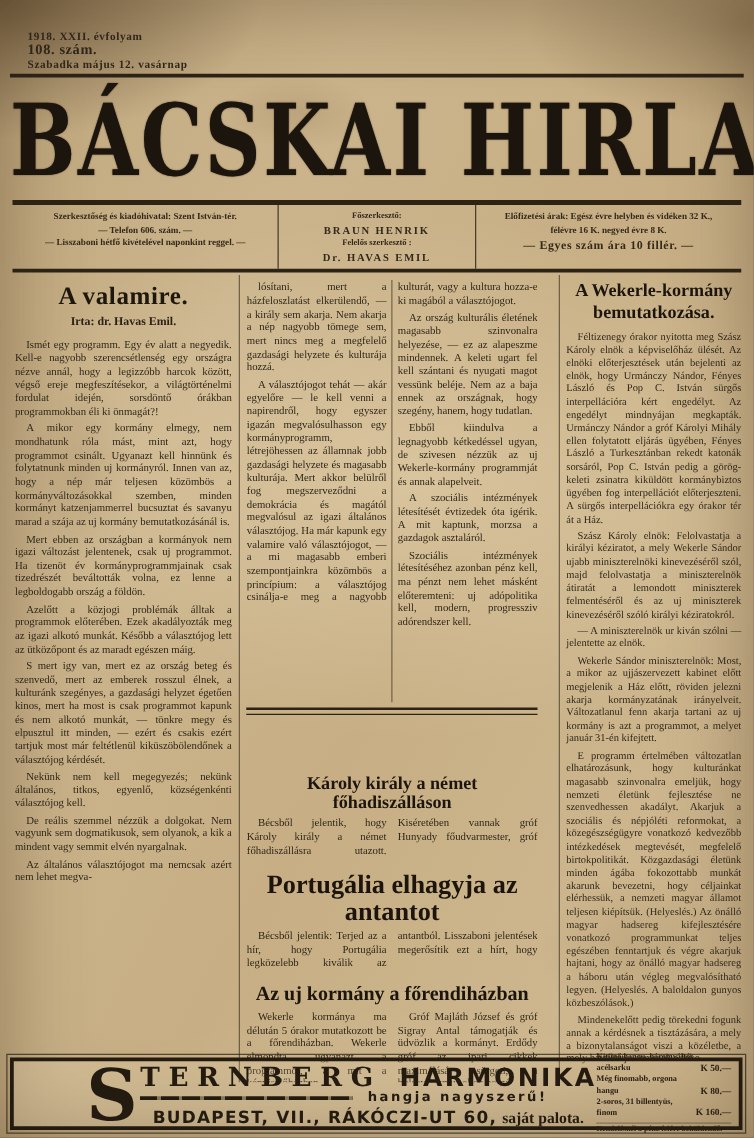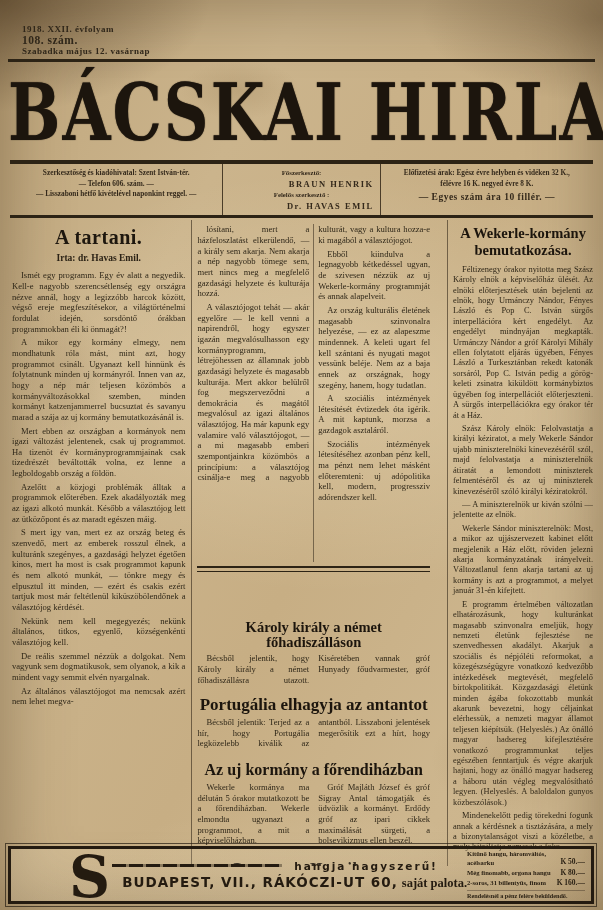--- a/index.html
+++ b/index.html
@@ -44,39 +44,39 @@
     white-space:nowrap;
   }
   .mast-rule{border:0;border-top:4px solid #2c2315;margin:14px 2px 0 2px;}
 
   .infobar{display:flex;align-items:stretch;margin:0 2px;border-bottom:3px solid #2c2315;}
   .infocell{padding:4px 6px 3px 6px;font-size:7.3px;font-weight:bold;text-align:center;line-height:1.45;color:#34291b;}
   .info-office{flex:1.25;border-right:1.5px solid #4a3c28;}
   .info-editors{flex:0.9;border-right:1.5px solid #4a3c28;}
   .info-sub{flex:1.25;}
   .ed-label{font-size:6.8px;font-weight:bold;}
-  .ed-name{font-size:8.5px;letter-spacing:1.5px;font-weight:bold;text-align:right;}
+  .ed-name{font-size:8.5px;letter-spacing:1.5px;font-weight:bold;}
   .sub-big{font-size:9.5px;letter-spacing:0.5px;margin-top:2px;}
 
   .content{display:flex;height:646px;overflow:hidden;margin-top:2px;}
   .col{overflow:hidden;box-sizing:border-box;}
   .col-left{width:186px;padding:4px 6px 0 4px;}
   .col-mid{width:260px;border-left:1.5px solid rgba(50,38,24,0.6);border-right:1.5px solid rgba(50,38,24,0.6);padding:4px 17px 0 5px;}
   .col-right{width:149px;padding:4px 2px 0 5px;}
 
   .art-title{font-size:20px;font-weight:bold;text-align:center;margin:2px 0 4px 0;color:#1e170e;letter-spacing:0.5px;}
   .byline{font-size:9.5px;font-weight:bold;text-align:center;margin:0 0 7px 0;color:#2b2215;}
   .par{font-size:8.6px;line-height:1.24;text-align:justify;text-indent:9px;margin:0 0 3px 0;color:#2f2718;}
 
   .mid-flow{column-count:2;column-gap:9px;column-rule:1px solid rgba(50,38,24,0.55);height:338px;overflow:hidden;}
 
   .rule-double{border-top:2.5px solid #2c2315;border-bottom:1px solid #2c2315;height:2.5px;margin:4px 0 0 0;}
   .section-title{font-weight:bold;text-align:center;color:#1c150d;margin:5px 0 3px 0;line-height:1.05;}
   .t-karoly{font-size:14.5px;margin-top:48px;}
-  .t-portugalia{font-size:17px;}
+  .t-portugalia{font-size:21px;}
   .t-ujkormany{font-size:16px;}
   .t-guttmann{font-size:16px;letter-spacing:0.5px;}
   .section-body{column-count:2;column-gap:9px;overflow:hidden;}
   .section-body .par{margin-bottom:2px;}
   .sb-karoly{height:38px;}
   .sb-portugalia{height:40px;}
   .sb-ujkormany{height:74px;}
   .sb-guttmann{height:48px;}
 
   .wek-title{font-size:14.5px;font-weight:bold;text-align:center;line-height:1.15;margin:1px 0 6px 0;color:#1c150d;}
@@ -138,38 +138,38 @@
     <div class="infocell info-sub">
       <div>Előfizetési árak: Egész évre helyben és vidéken 32 K.,</div>
       <div>félévre 16 K. negyed évre 8 K.</div>
       <div class="sub-big">— Egyes szám ára 10 fillér. —</div>
     </div>
   </div>
 
   <div class="content">
 
     <div class="col col-left">
-      <div class="art-title">A tartani.</div>
+      <div class="art-title">A valamire.</div>
       <div class="byline">Irta: dr. Havas Emil.</div>
       <p class="par">Ismét egy programm. Egy év alatt a negyedik. Kell-e nagyobb szerencsétlenség egy országra nézve annál, hogy a legizzóbb harcok között, végső ereje megfeszítésekor, a világtörténelmi fordulat idején, sorsdöntő órákban programmokban éli ki önmagát?!</p>
       <p class="par">A mikor egy kormány elmegy, nem mondhatunk róla mást, mint azt, hogy programmot csinált. Ugyanazt kell hinnünk és folytatnunk minden uj kormányról. Innen van az, hogy a nép már teljesen közömbös a kormányváltozásokkal szemben, minden kormányt katzenjammerrel bucsuztat és savanyu marad a szája az uj kormány bemutatkozásánál is.</p>
       <p class="par">Mert ebben az országban a kormányok nem igazi változást jelentenek, csak uj programmot. Ha tizenöt év kormányprogrammjainak csak tizedrészét beváltották volna, ez lenne a legboldogabb ország a földön.</p>
       <p class="par">Azelőtt a közjogi problémák álltak a programmok előterében. Ezek akadályozták meg az igazi alkotó munkát. Később a választójog lett az ütközőpont és az maradt egészen máig.</p>
       <p class="par">S mert igy van, mert ez az ország beteg és szenvedő, mert az emberek rosszul élnek, a kulturánk szegényes, a gazdasági helyzet égetően kinos, mert ha most is csak programmot kapunk és nem alkotó munkát, — tönkre megy és elpusztul itt minden, — ezért és csakis ezért tartjuk most már feltétlenül kiküszöbölendőnek a választójog kérdését.</p>
       <p class="par">Nekünk nem kell megegyezés; nekünk általános, titkos, egyenlő, községenkénti választójog kell.</p>
       <p class="par">De reális szemmel nézzük a dolgokat. Nem vagyunk sem dogmatikusok, sem olyanok, a kik a mindent vagy semmit elvén nyargalnak.</p>
       <p class="par">Az általános választójogot ma nemcsak azért nem lehet megva-</p>
     </div>
 
     <div class="col col-mid">
       <div class="mid-flow">
         <p class="par">lósítani, mert a házfeloszlatást elkerülendő, — a király sem akarja. Nem akarja a nép nagyobb tömege sem, mert nincs meg a megfelelő gazdasági helyzete és kulturája hozzá.</p>
         <p class="par">A választójogot tehát — akár egyelőre — le kell venni a napirendről, hogy egyszer igazán megvalósulhasson egy kormányprogramm, létrejöhessen az államnak jobb gazdasági helyzete és magasabb kulturája. Mert akkor belülről fog megszerveződni a demokrácia és magától megvalósul az igazi általános választójog. Ha már kapunk egy valamire való választójogot, — a mi magasabb emberi szempontjainkra közömbös a princípium: a választójog csinálja-e meg a nagyobb kulturát, vagy a kultura hozza-e ki magából a választójogot.</p>
+        <p class="par">Az ország kulturális életének magasabb szinvonalra helyezése, — ez az alapeszme mindennek. A keleti ugart fel kell szántani és nyugati magot vessünk beléje. Nem az a baja ennek az országnak, hogy szegény, hanem, hogy tudatlan.</p>
         <p class="par">Ebből kiindulva a legnagyobb kétkedéssel ugyan, de szivesen nézzük az uj Wekerle-kormány programmját és annak alapelveit.</p>
-        <p class="par">Az ország kulturális életének magasabb szinvonalra helyezése, — ez az alapeszme mindennek. A keleti ugart fel kell szántani és nyugati magot vessünk beléje. Nem az a baja ennek az országnak, hogy szegény, hanem, hogy tudatlan.</p>
         <p class="par">A szociális intézmények létesítését évtizedek óta igérik. A mit kaptunk, morzsa a gazdagok asztaláról.</p>
         <p class="par">Szociális intézmények létesítéséhez azonban pénz kell, ma pénzt nem lehet másként előteremteni: uj adópolitika kell, modern, progressziv adórendszer kell.</p>
 
       </div>
 
       <div class="rule-double"></div>
 
       <div>
         <div class="section-title t-karoly">Károly király a német főhadiszálláson</div>
         <div class="section-body sb-karoly">
@@ -208,20 +208,24 @@
       <p class="par">— A miniszterelnök ur kiván szólni — jelentette az elnök.</p>
       <p class="par">Wekerle Sándor miniszterelnök: Most, a mikor az ujjászervezett kabinet előtt megjelenik a Ház előtt, röviden jelezni akarja kormányzatának irányelveit. Változatlanul fenn akarja tartani az uj kormány is azt a programmot, a melyet január 31-én kifejtett.</p>
       <p class="par">E programm értelmében változatlan elhatározásunk, hogy kulturánkat magasabb szinvonalra emeljük, hogy nemzeti életünk fejlesztése ne szenvedhessen akadályt. Akarjuk a szociális és népjóléti reformokat, a közegészségügyre vonatkozó kedvezőbb intézkedések megtevését, megfelelő birtokpolitikát. Közgazdasági életünk minden ágába fokozottabb munkát akarunk bevezetni, hogy céljainkat elérhessük, a nemzeti magyar államot teljesen kiépítsük. (Helyeslés.) Az önálló magyar hadsereg kifejlesztésére vonatkozó programmunkat teljes egészében fenntartjuk és végre akarjuk hajtani, hogy az önálló magyar hadsereg a háboru után végleg megvalósítható legyen. (Helyeslés. A baloldalon gunyos közbeszólások.)</p>
       <p class="par">Mindenekelőtt pedig törekedni fogunk annak a kérdésnek a tisztázására, a mely a bizonytalanságot viszi a közéletbe, a mely hátráltatja nemcsak a foko-</p>
     </div>
   </div>
 
   <div class="adbox">
     <div class="ad-s">S</div>
     <div class="ad-main">
+      <div class="ad-row1">
+        <span class="ad-brand">TERNBERG</span>
+        <span class="ad-product">HARMONIKA</span>
+      </div>
       <div class="ad-row2">
         <span class="ad-line"></span>
         <span class="ad-slogan">hangja nagyszerű!</span>
       </div>
       <div class="ad-row3">
         <span class="ad-address">BUDAPEST, VII., RÁKÓCZI-UT 60,</span>
         <span class="ad-address-suffix">saját palota.</span>
       </div>
     </div>
     <div class="ad-prices">

